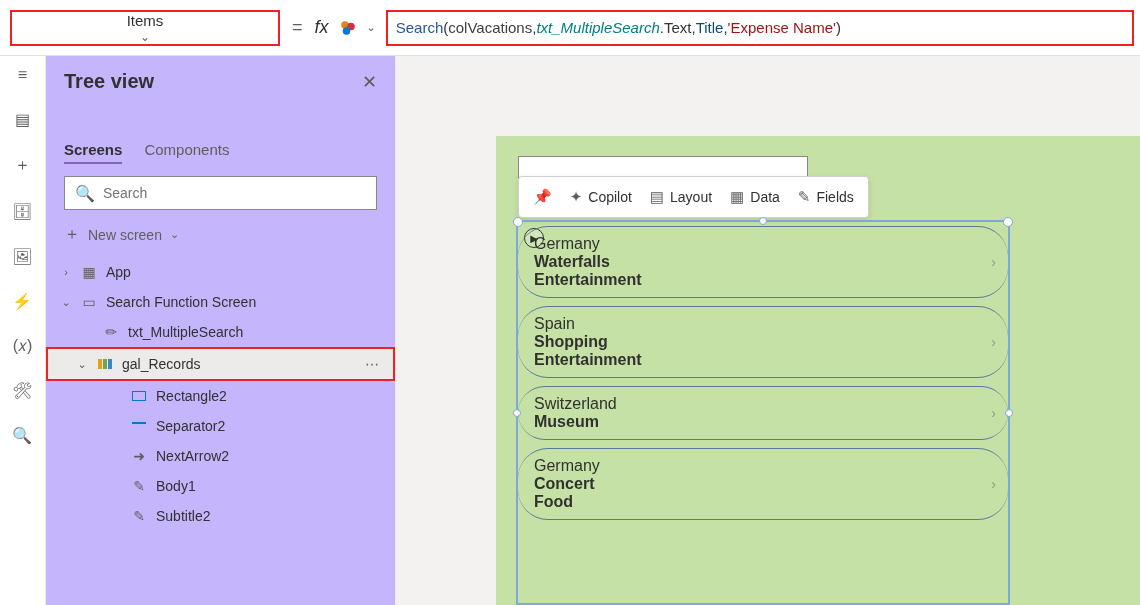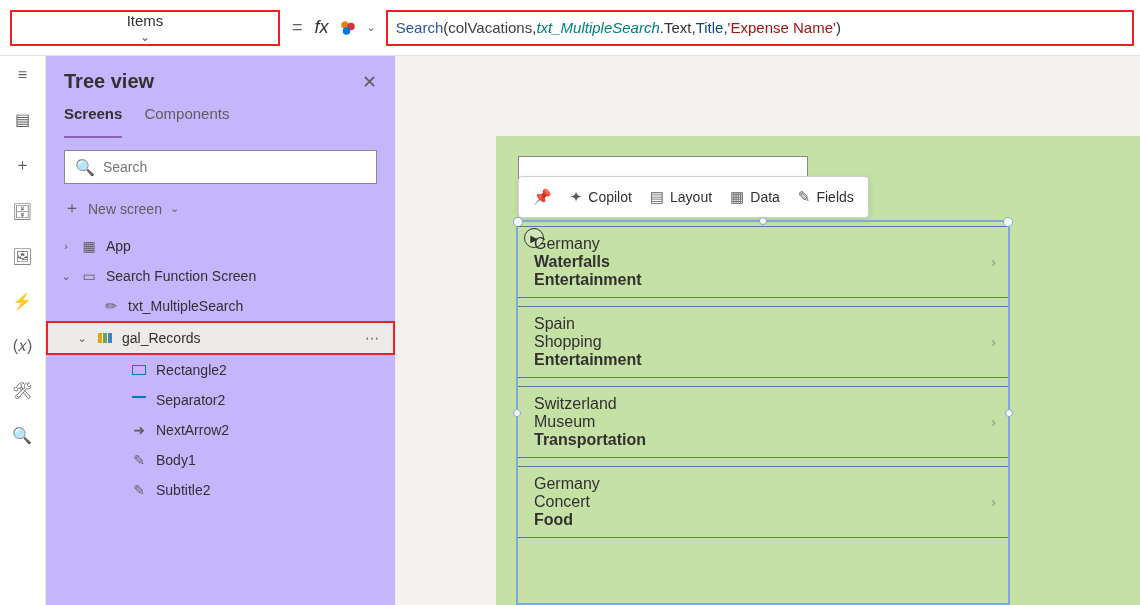--- a/index.html
+++ b/index.html
@@ -29,21 +29,21 @@
   
   .rail { width: 46px; background: #fff; border-right: 1px solid #edebe9; display: flex; flex-direction: column; align-items: center; padding-top: 10px; gap: 26px; color: #605e5c; }
   .rail .ritem { font-size: 16px; cursor: pointer; }
 
   
   .tree { width: 350px; background: #c4b5fd; border-right: 1px solid #edebe9; display: flex; flex-direction: column; }
   .tree-header { display: flex; align-items: center; justify-content: space-between; padding: 14px 18px 6px; }
   .tree-header h2 { font-size: 20px; font-weight: 600; color: #323130; }
   .tree-header .close { font-size: 18px; color: #605e5c; cursor: pointer; }
   .tree-tabs { display: flex; gap: 22px; padding: 6px 18px 0; font-size: 15px; }
-  .tree-tabs .tab { padding-bottom: 14px; color: #605e5c; cursor: pointer; }
+  .tree-tabs .tab { padding-bottom: 4px; color: #605e5c; cursor: pointer; margin-top: 36px; }
   .tree-tabs .tab.active { color: #323130; font-weight: 600; border-bottom: 2px solid #8764b8; }
   .tree-search { margin: 12px 18px 10px; }
   .tree-search .box { height: 34px; border: 1px solid #8a8886; display: flex; align-items: center; padding: 0 10px; gap: 8px; background: #fff; }
   .tree-search input { border: none; outline: none; flex: 1; font-size: 14px; background: transparent; }
   .newscreen { display: flex; align-items: center; gap: 8px; padding: 4px 18px 12px; color: #605e5c; font-size: 14px; cursor: pointer; }
   .newscreen .plus { font-size: 16px; }
   .newscreen .chev { font-size: 11px; }
 
   .tree-list { flex: 1; overflow: auto; }
   .node { display: flex; align-items: center; gap: 8px; padding: 7px 0 7px 14px; font-size: 14px; color: #323130; cursor: pointer; }
@@ -66,23 +66,23 @@
 
   
   .gal-sel { position: absolute; left: 120px; top: 164px; width: 494px; bottom: 0; border: 2px solid #7fa7d9; background: transparent; }
   .gal-sel::before { content: ""; position: absolute; left: -5px; top: -5px; width: 8px; height: 8px; border: 1px solid #7fa7d9; background: #fff; border-radius: 50%; }
   .gal-sel::after  { content: ""; position: absolute; right: -5px; top: -5px; width: 8px; height: 8px; border: 1px solid #7fa7d9; background: #fff; border-radius: 50%; }
   .gal-sel .hmid { position: absolute; left: 50%; top: -5px; width: 8px; height: 8px; margin-left: -4px; border: 1px solid #7fa7d9; background: #fff; border-radius: 50%; }
   .gal-sel .lmid { position: absolute; left: -5px; top: 50%; width: 8px; height: 8px; margin-top: -4px; border: 1px solid #7fa7d9; background: #fff; border-radius: 50%; }
   .gal-sel .rmid { position: absolute; right: -5px; top: 50%; width: 8px; height: 8px; margin-top: -4px; border: 1px solid #7fa7d9; background: #fff; border-radius: 50%; }
 
   .gal-inner { position: absolute; inset: 0; display: flex; flex-direction: column; }
-  .gal-item { border-top: 1px solid #5a7a9a; border-bottom: 1px solid #5a7a9a; padding: 8px 16px; margin: 4px 0; position: relative; font-size: 16px; color: #323130; }
+  .gal-item { border-top: 1px solid #5a7a9a; border-bottom: 1px solid #5a7a9a; padding: 8px 16px; margin: 4px 0; position: relative; font-size: 16px; color: #323130; border-radius: 30px; }
   .gal-item .line1 { font-weight: 400; }
-  .gal-item .line2 { font-weight: 400; }
+  .gal-item .line2 { font-weight: 700; }
   .gal-item .line3 { font-weight: 600; }
   .gal-item .arrow { position: absolute; right: 12px; top: 50%; transform: translateY(-50%); color: #8a9a8a; font-size: 14px; }
   .gal-item.first .line2, .gal-item.first .line3 { font-weight: 600; }
   .play-btn { position: absolute; left: 128px; top: 172px; width: 20px; height: 20px; border: 1.5px solid #323130; border-radius: 50%; display: flex; align-items: center; justify-content: center; font-size: 10px; color: #323130; background: rgba(255,255,255,0.2); }
 
   .ico-rect { display:inline-block; width:14px; height:10px; border:1.5px solid #0078d4; }
   .ico-sep { display:inline-block; width:14px; height:2px; background:#0078d4; position:relative; top:-3px;}
   .ico-text { color:#0078d4; }
   .ico-gal { display:inline-flex; gap:1px; }
   .ico-gal span { width:4px; height:10px; background:#e3a21a; }
@@ -251,21 +251,20 @@
         </div>
         <div class="gal-item">
           <div class="line1">Spain</div>
           <div class="line2">Shopping</div>
           <div class="line3">Entertainment</div>
           <span class="arrow">›</span>
         </div>
         <div class="gal-item">
           <div class="line1">Switzerland</div>
           <div class="line2">Museum</div>
-          <div class="line3">Transportation</div>
           <span class="arrow">›</span>
         </div>
         <div class="gal-item">
           <div class="line1">Germany</div>
           <div class="line2">Concert</div>
           <div class="line3">Food</div>
           <span class="arrow">›</span>
         </div>
       </div>
     </div>

